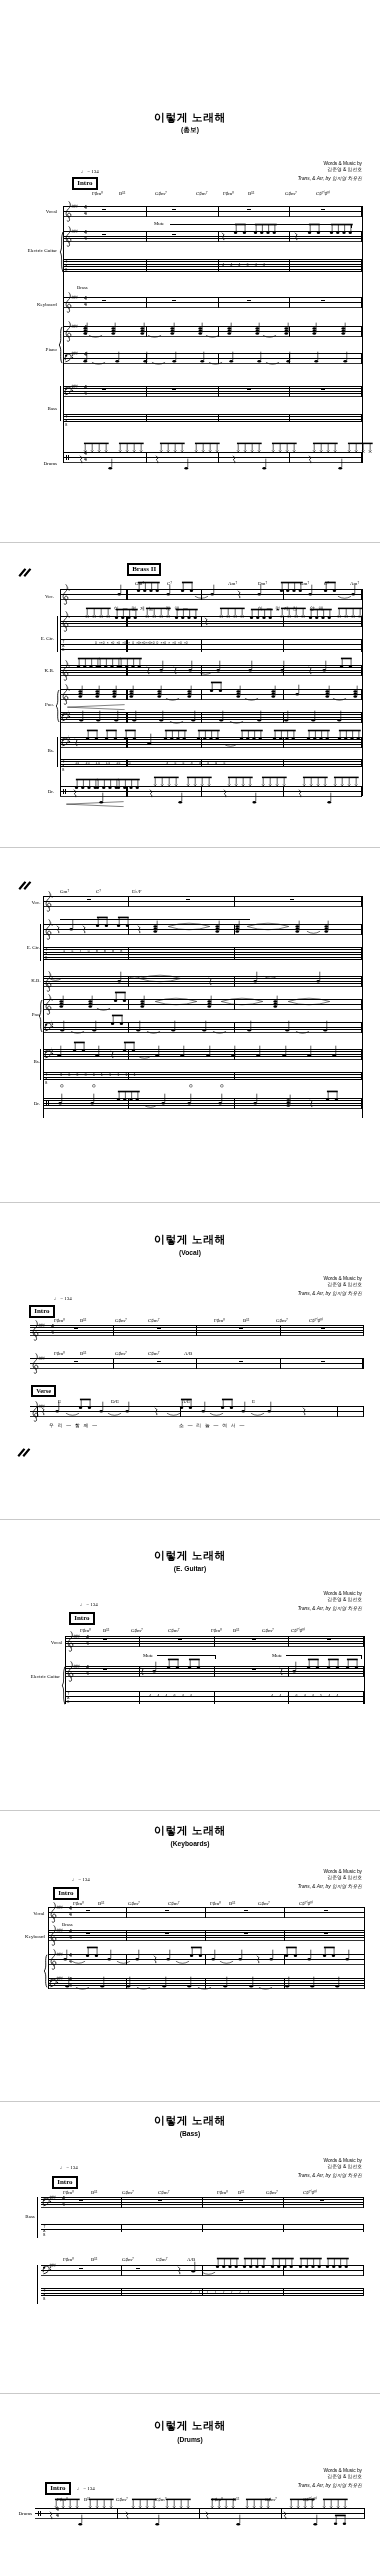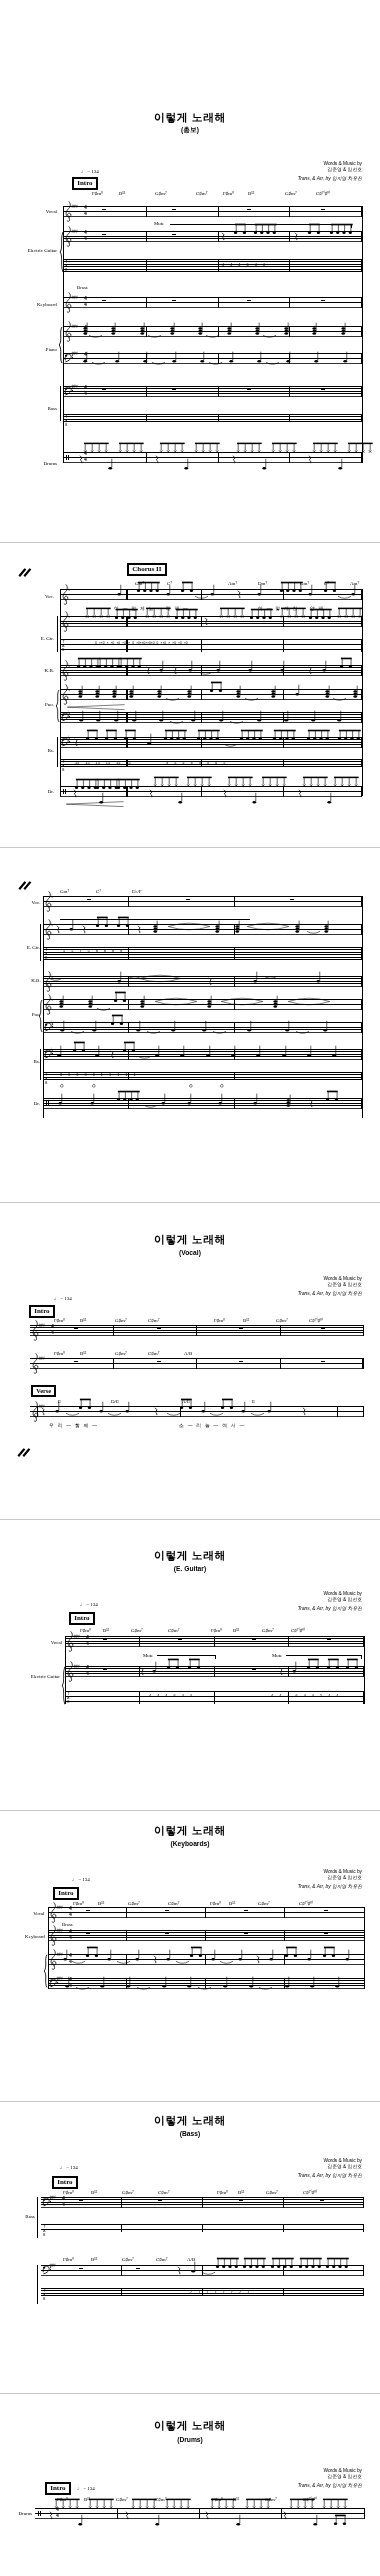--- a/index.html
+++ b/index.html
@@ -421,21 +421,21 @@
       <svg width="6.3" height="12.7" class="d" style="left: 274px; top: 6.3px;" viewBox="0 0 10 20">
         <use href="#sym-q"></use>
       </svg>
     </div>
 
   <div class="pagesep" style="top:542px"></div>
 
   <svg class="d" style="left:18px;top:568px" width="15" height="9" viewBox="0 0 24 14">
       <use href="#sym-slash2"></use>
     </svg>
-  <div class="secbox" style="left:128px;top:564px">Chorus II</div>
+  <div class="secbox" style="left:128px;top:564px">Brass II</div>
   <div class="chords" style="top:581px">
     <span class="ch" style="left:135px">Gm⁷</span>
     <span class="ch" style="left:167px">C⁷</span>
     <span class="ch" style="left:228px">Am⁷</span>
     <span class="ch" style="left:258px">Dm⁷</span>
     <span class="ch" style="left:300px">Gm⁷</span>
     <span class="ch" style="left:324px">C⁷</span>
     <span class="ch" style="left:350px">Am⁷</span>
   </div>
   <div class="sysline" style="left:60px;top:589px;height:207px"></div>

